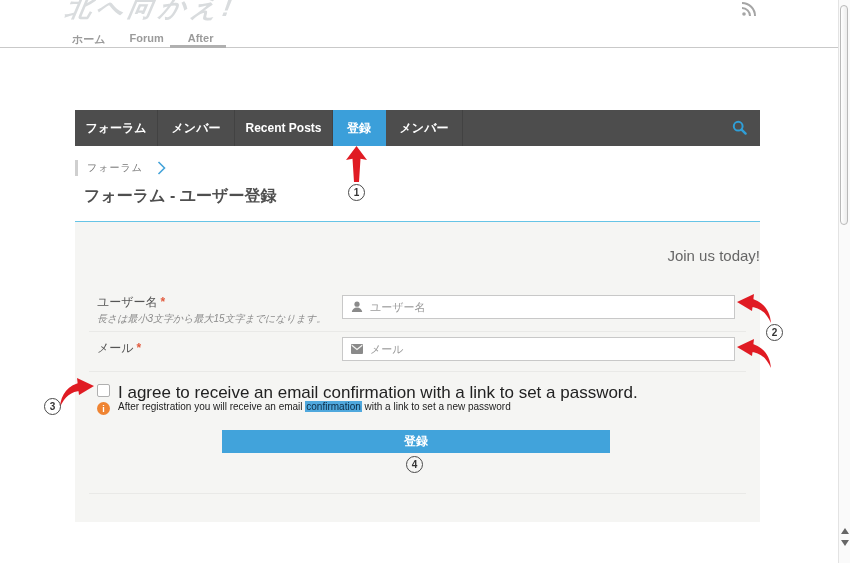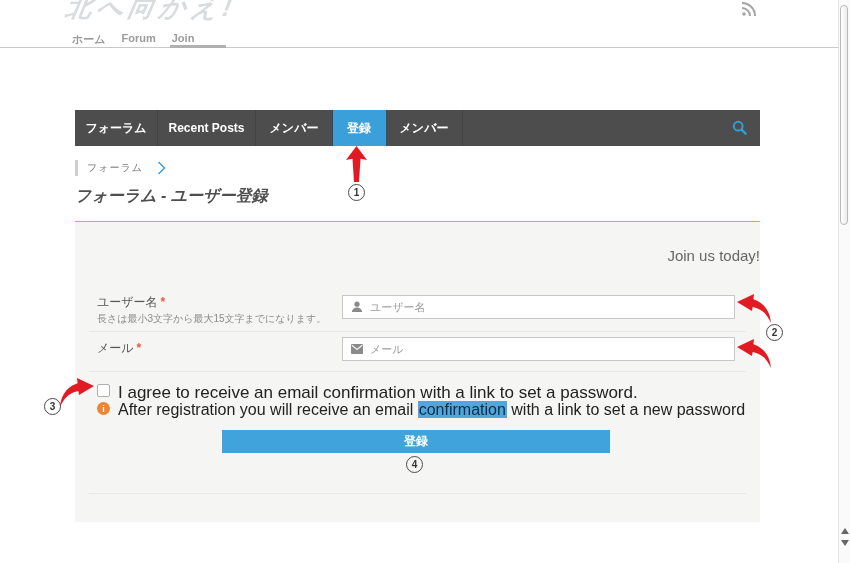--- a/index.html
+++ b/index.html
@@ -8,21 +8,21 @@
     position:relative; width:850px; height:563px; background:#fff;
     font-family:"Liberation Sans", sans-serif; overflow:hidden;
   }
   
   .logo {
     position:absolute; left:66px; top:-10px; font-size:26px; font-style:italic;
     font-weight:bold; color:#d9dcde; letter-spacing:5px; transform:skewX(-10deg);
     white-space:nowrap;
   }
   .rss { position:absolute; left:741px; top:1px; width:16px; height:16px; cursor:pointer; }
-  .topnav { position:absolute; left:72px; top:32px; display:flex; gap:16px; }
+  .topnav { position:absolute; left:72px; top:32px; display:flex; gap:24px; }
   .topnav .item { font-size:11px; font-weight:bold; color:#9b9b9b; cursor:pointer; white-space:nowrap; }
   .header-line { position:absolute; left:0; top:47px; width:838px; height:1px; background:#c9c9c9; }
   .forum-underline { position:absolute; left:170px; top:45px; width:56px; height:3px; background:#b0b0b0; }
   
   .forumbar {
     position:absolute; left:75px; top:110px; width:685px; height:36px;
     background:#4d4d4d; display:flex;
   }
   .forumbar .tab {
     display:flex; align-items:center; justify-content:center;
@@ -30,21 +30,21 @@
     cursor:pointer; white-space:nowrap;
   }
   .tab.w1{width:83px}.tab.w2{width:77px}.tab.w3{width:98px}.tab.w4{width:53px}.tab.w5{width:77px}
   .forumbar .tab.active { background:#3b9fda; border-right-color:#3b9fda; }
   .searchbtn { position:absolute; right:12px; top:10px; width:16px; height:16px; cursor:pointer; }
   
   .breadcrumb { position:absolute; left:75px; top:159px; height:18px; display:flex; align-items:center; }
   .crumb-bar { width:3px; height:16px; background:#cfcfcf; margin-right:9px; }
   .crumb-link { font-size:10px; color:#777; letter-spacing:1px; cursor:pointer; }
   .crumb-chevron { margin-left:14px; display:flex; align-items:center; }
-  .page-title { position:absolute; left:75px; top:186px; font-size:16px; font-weight:bold; color:#4f4f4f;font-style:italic; }
+  .page-title { position:absolute; left:84px; top:186px; font-size:16px; font-weight:bold; color:#4f4f4f; }
   .title-rule { position:absolute; left:75px; top:221px; width:685px; height:1px; background:#66c4e6; }
   
   .panel { position:absolute; left:75px; top:222px; width:685px; height:300px; background:#f5f5f3; }
   .join-heading { position:absolute; left:0; top:25px; width:100%; text-align:right; font-size:15px; color:#666; }
   .fld-label { position:absolute; font-size:12px; color:#555; }
   .req { color:#e25b3e; font-weight:bold; margin-left:3px; }
   .fld-hint { position:absolute; font-size:10px; color:#8b8b8b; }
   .inputwrap {
     position:absolute; left:267px; width:393px; height:24px; background:#fff;
     border:1px solid #c8c8c8; display:flex; align-items:center; padding:0 8px;
@@ -59,21 +59,21 @@
   .checkbox {
     position:absolute; left:22px; top:162px; width:13px; height:13px;
     background:#fff; border:1px solid #b0b0b0; border-radius:2px; cursor:pointer;
   }
   .cb-label { position:absolute; left:43px; top:161px; font-size:17px; color:#222; }
   .info-icon {
     position:absolute; left:22px; top:180px; width:13px; height:13px; border-radius:50%;
     background:#ef8432; color:#fff; font-size:9px; font-weight:bold;
     display:flex; align-items:center; justify-content:center;
   }
-  .info-text { position:absolute; left:43px; top:179px; font-size:16px; color:#222; }
+  .info-text { position:absolute; left:43px; top:179px; font-size:10px; color:#222; }
   .hl { background:#4fa8dd; color:#0b2b45; padding:0 1px; }
   .submit-btn {
     position:absolute; left:147px; top:208px; width:388px; height:23px;
     background:#41a3db; border:none; color:#fff; font-size:12px; font-weight:bold;
     font-family:"Liberation Sans", sans-serif; cursor:pointer;
   }
   
   .ann { position:absolute; }
   .numcircle {
     position:absolute; width:17px; height:17px; border:1px solid #4a4a4a; border-radius:50%;
@@ -100,29 +100,29 @@
 
   <svg class="rss" viewBox="0 0 16 16">
     <circle cx="3" cy="13" r="1.8" fill="#a5a5a5"></circle>
     <path d="M1,7 a8,8 0 0 1 8,8" fill="none" stroke="#a5a5a5" stroke-width="2"></path>
     <path d="M1,2 a13,13 0 0 1 13,13" fill="none" stroke="#a5a5a5" stroke-width="2"></path>
   </svg>
 
   <div class="topnav">
     <span class="item">ホーム</span>
     <span class="item">Forum</span>
-    <span class="item">Join</span>
+    <span class="item">After</span>
   </div>
   <div class="header-line"></div>
   <div class="forum-underline"></div>
 
   <div class="forumbar">
     <div class="tab w1">フォーラム</div>
+    <div class="tab w2">メンバー</div>
     <div class="tab w3">Recent Posts</div>
-    <div class="tab w2">メンバー</div>
     <div class="tab w4 active">登録</div>
     <div class="tab w5">メンバー</div>
     <svg class="searchbtn" viewBox="0 0 16 16">
       <circle cx="6.2" cy="6.2" r="4.4" fill="none" stroke="#2f9fd8" stroke-width="2"></circle>
       <line x1="9.6" y1="9.6" x2="13.6" y2="13.6" stroke="#2f9fd8" stroke-width="2.4" stroke-linecap="round"></line>
     </svg>
   </div>
 
   <div class="breadcrumb">
     <div class="crumb-bar"></div>
@@ -136,21 +136,21 @@
 
   <div class="page-title">フォーラム - ユーザー登録</div>
   <div class="title-rule"></div>
 
   <div class="panel">
     <div class="join-heading">Join us today!</div>
 
     <div class="fld-label" style="left:22px; top:72px;">
       <span>ユーザー名</span><span class="req">*</span>
     </div>
-    <div class="fld-hint" style="left:22px; top:90px;">長さは最小3文字から最大15文字までになります。</div>
+    <div class="fld-hint" style="left:22px; top:90px;font-style:italic;">長さは最小3文字から最大15文字までになります。</div>
     <div class="inputwrap" style="top:73px;">
       <svg width="12" height="12" viewBox="0 0 12 12">
         <circle cx="6" cy="3.2" r="2.6" fill="#8a8a8a"></circle>
         <path d="M0.8,11 a5.2,4.4 0 0 1 10.4,0 z" fill="#8a8a8a"></path>
       </svg>
       <input type="text" placeholder="ユーザー名" style="">
     </div>
 
     <div class="divider" style="top:109px;"></div>
 

